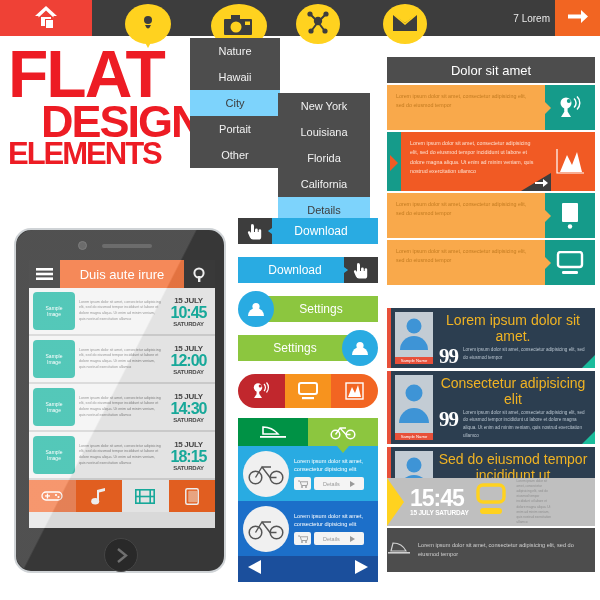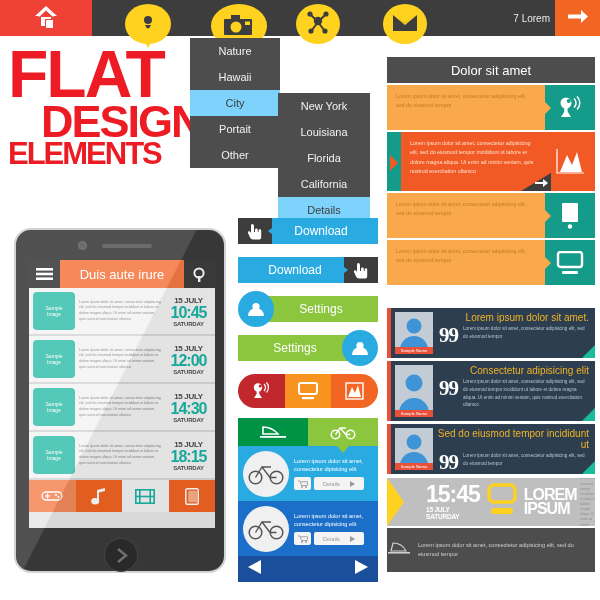--- a/index.html
+++ b/index.html
@@ -117,21 +117,21 @@
   .chev { position:absolute; width:0;height:0; top:50%; margin-top:-7px; }
 
   
   .testi-wrap { position:absolute; left:387px; top:308px; width:208px; }
   .testi { position:relative; display:flex; background:#2c3e50; margin-bottom:3px;
            border-left:4px solid #e8503a; overflow:hidden; }
   .testi-av { width:38px; flex:none; margin:4px; position:relative; background:#c3ccd4; }
   .av-name { position:absolute; left:0; bottom:0; width:100%; background:#e8503a; color:#fff;
              font-size:4.2px; text-align:center; padding:1px 0; }
   .testi-body { flex:1; padding:4px 6px 4px 0; }
-  .testi-title { color:#f0b323; font-size:10px; text-align:right; }
+  .testi-title { color:#f0b323; font-size:14px; text-align:center; }
   .testi-inner { display:flex; margin-top:2px; }
   .quote { color:#fff; font-size:21px; font-weight:bold; line-height:0.7; letter-spacing:-1px;
            font-family:"Liberation Serif", serif; padding:3px 5px 0 2px; }
   .testi-txt { flex:1; color:#b8c4cf; font-size:4.6px; line-height:1.7; }
   .t-corner { position:absolute; right:0; bottom:0; width:0;height:0;
               border-right:13px solid #1abc9c; border-top:13px solid transparent; }
 
   
   .clock { position:absolute; left:387px; top:478px; width:208px; height:48px; background:#bfbfbf;
            display:flex; align-items:center; overflow:hidden; }
@@ -613,33 +613,29 @@
           <div class="quote">99</div>
           <div class="testi-txt">Lorem ipsum dolor sit amet, consectetur adipisicing elit, sed do eiusmod tempor</div>
         </div>
       </div>
       <span class="t-corner"></span>
     </div>
   </div>
 
   <div class="clock">
     <div class="clock-caret"></div>
-    <div style="padding-left:6px;margin-left:16px;">
+    <div style="padding-left:6px;">
       <div class="c-time">15:45</div>
       <div class="c-date">15 JULY SATURDAY</div>
     </div>
     <div style="padding:0 5px;">
       <svg width="34" height="34" viewBox="0 0 34 34">
           <rect x="4" y="2" width="26" height="17" rx="5" stroke="#ffd21f" stroke-width="3.4" fill="none"></rect>
           <rect x="6" y="25" width="22" height="6" rx="3" fill="#ffd21f"></rect>
         </svg>
-    </div>
-    <div>
-      <div class="c-lorem">LOREM</div>
-      <div class="c-lorem">IPSUM</div>
     </div>
     <div class="c-micro">Lorem ipsum dolor sit amet, consectetur adipisicing elit, sed do eiusmod tempor incididunt ut labore et dolore magna aliqua. Ut enim ad minim veniam, quis nostrud exercitation ullamco</div>
   </div>
 
   <div class="laptop-bar">
     <span>
       <svg width="24" height="14" viewBox="0 0 24 14">
           <path d="M4 10 L6 2 Q15 2 19 10 Z" stroke="#d0d0d0" stroke-width="1.2" fill="none"></path>
           <rect x="1" y="11" width="22" height="1.6" fill="#d0d0d0"></rect>
         </svg>

